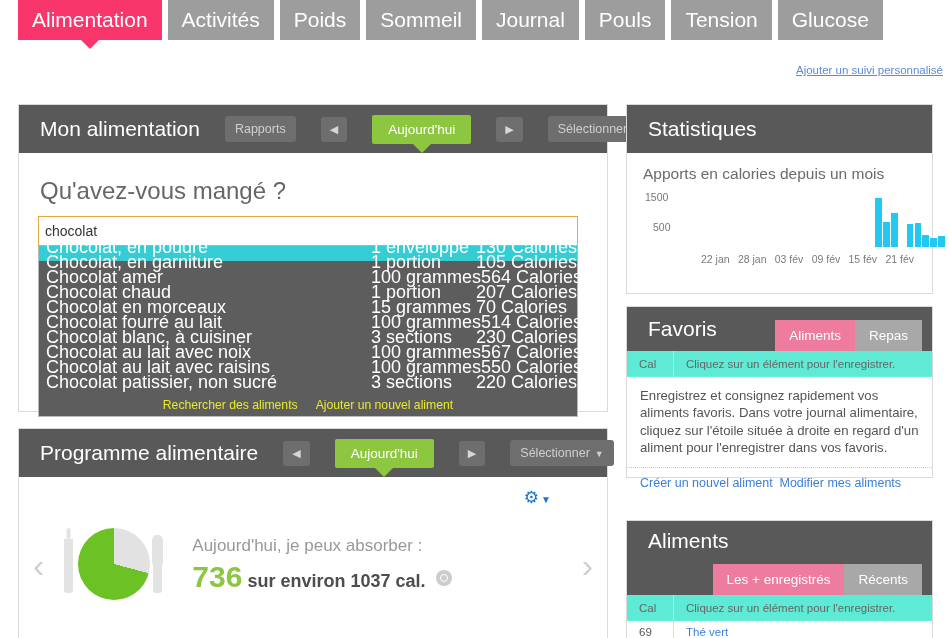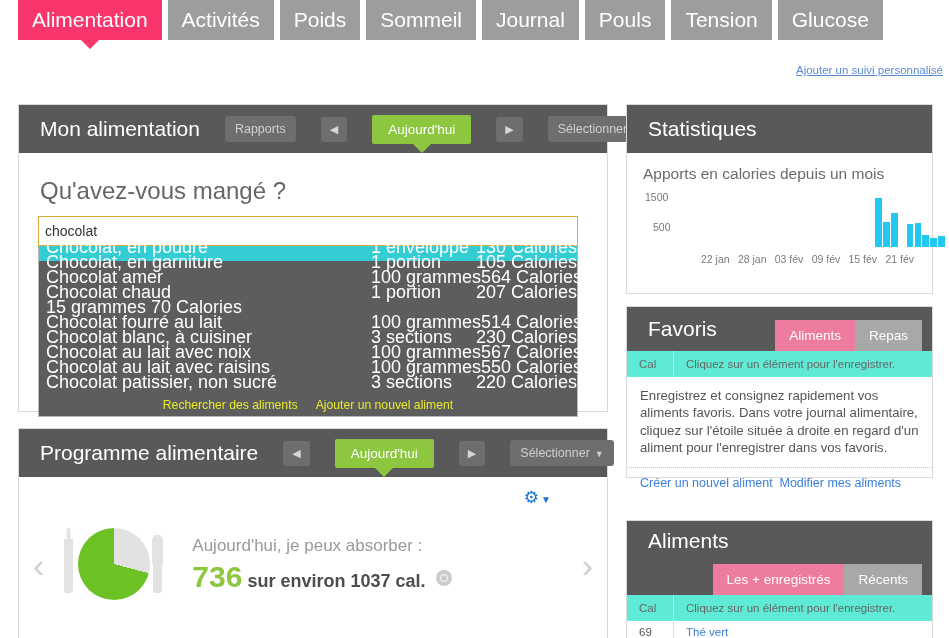--- a/index.html
+++ b/index.html
@@ -299,20 +299,21 @@
               <div class="nm">Chocolat amer</div>
               <div class="qt">100 grammes</div>
               <div class="cl">564 Calories</div>
             </div>
             <div class="sitem">
               <div class="nm">Chocolat chaud</div>
               <div class="qt">1 portion</div>
               <div class="cl">207 Calories</div>
             </div>
             <div class="sitem">
+              <div class="nm">Chocolat en morceaux</div>
               <div class="qt">15 grammes</div>
               <div class="cl">70 Calories</div>
             </div>
             <div class="sitem">
               <div class="nm">Chocolat fourré au lait</div>
               <div class="qt">100 grammes</div>
               <div class="cl">514 Calories</div>
             </div>
             <div class="sitem">
               <div class="nm">Chocolat blanc, à cuisiner</div>

